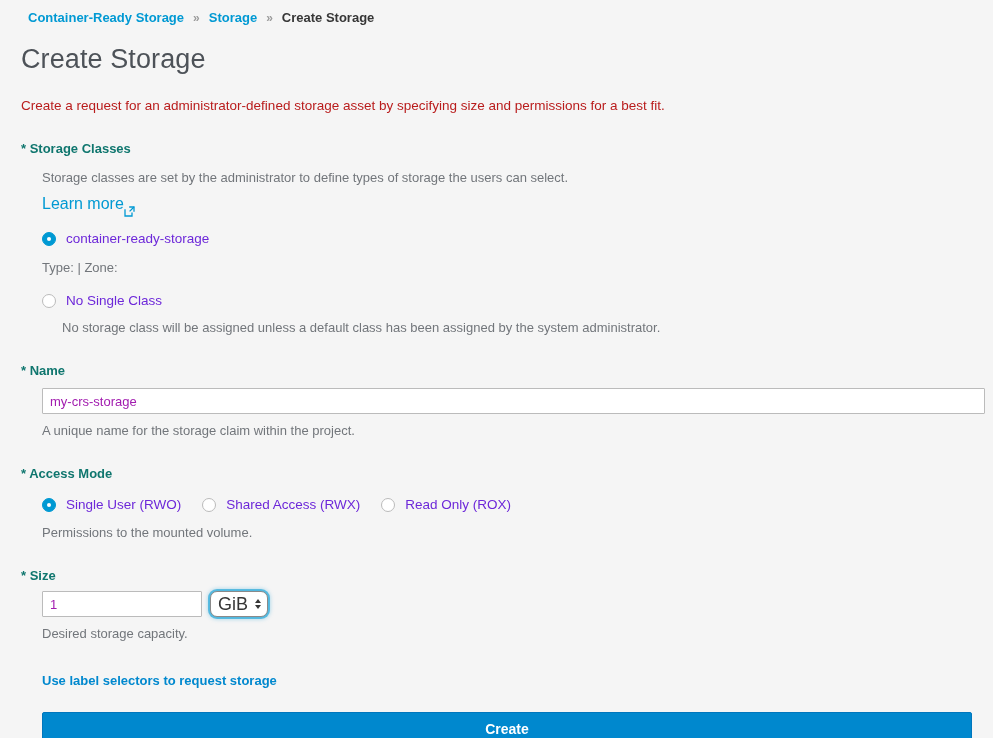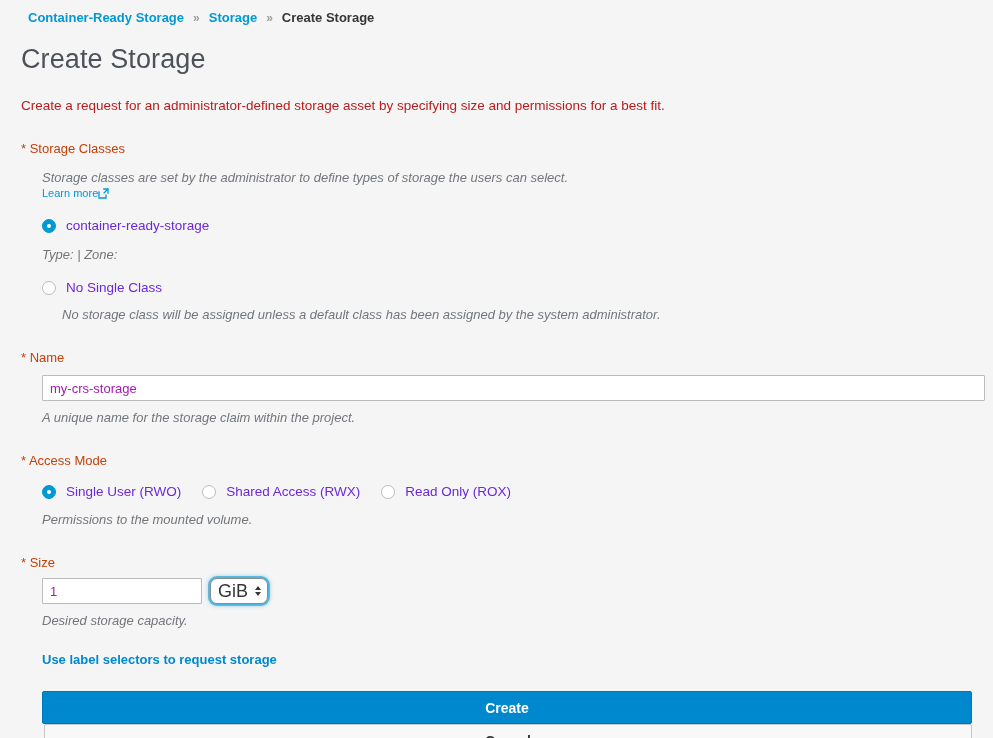--- a/index.html
+++ b/index.html
@@ -57,41 +57,40 @@
   }
   .page-desc {
     font-size: 13.5px;
     color: #b91c1c;
     margin: 23px 0 0 0;
   }
 
   
   .field-label {
     font-size: 13px;
-    font-weight: 400;
-    color: #c2410c;
+    font-weight: 700;
+    color: #0f766e;
     margin-top: 28px;
     margin-bottom: 0;
   }
 
   .help-text {
     font-size: 13px;
     color: #72767b;
-    margin: 0;
-    font-style: italic;
+    margin: 8px;
   }
   .indent { margin-left: 21px; }
   .indent2 { margin-left: 41px; }
 
   .learn-more {
     color: #0099d3;
-    font-size: 11px;
+    font-size: 16px;
     text-decoration: none;
     display: inline-flex;
-    align-items: flex-start;
+    align-items: flex-end;
     gap: 0;
     cursor: pointer;
   }
   .ext-icon {
     display: inline-block;
     width: 11px;
     height: 11px;
     position: relative;
     top: 1px;
   }

